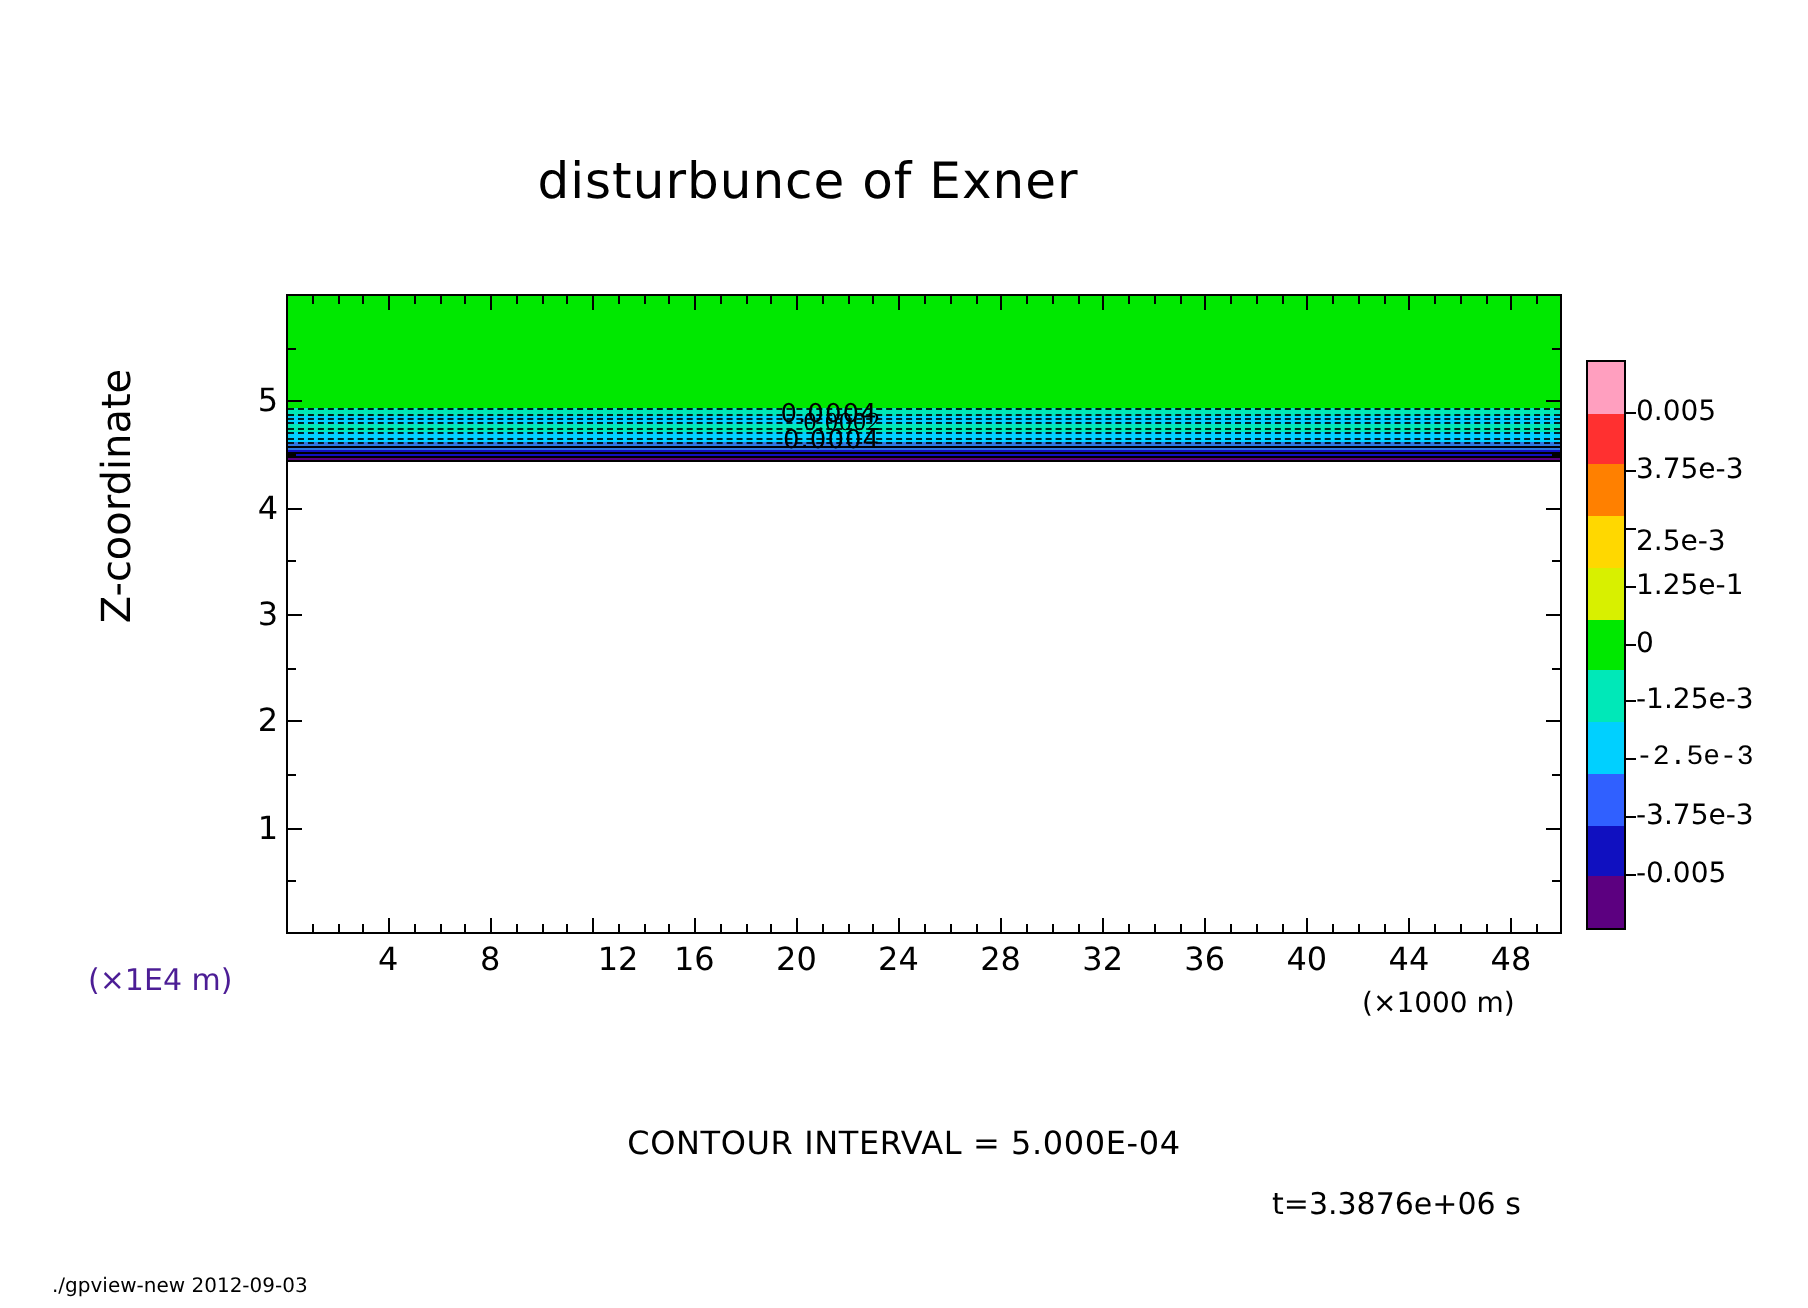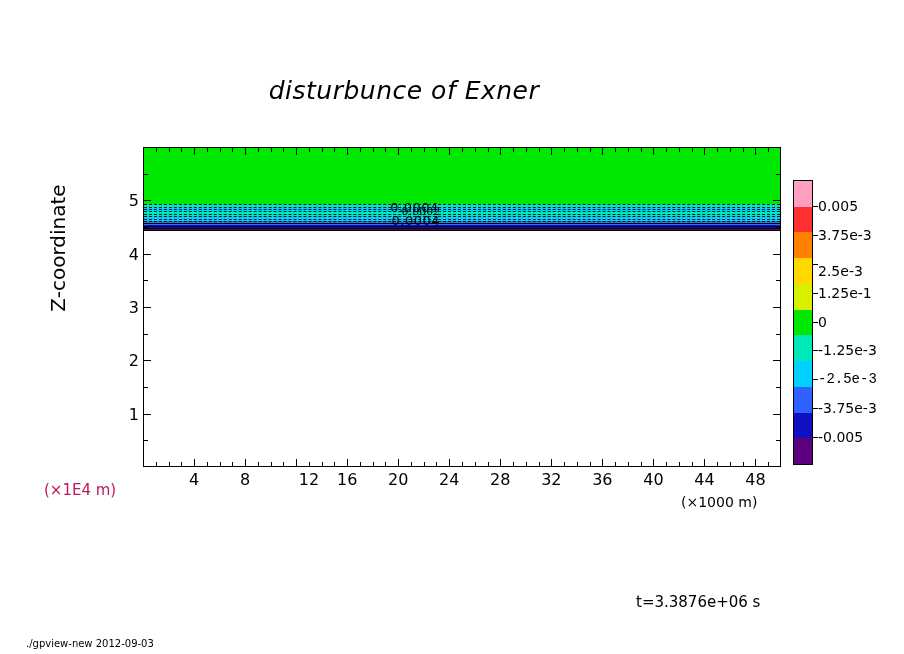--- a/index.html
+++ b/index.html
@@ -18,21 +18,20 @@
 
   .title {
     position: absolute;
     left: 0;
     top: 76px;
     width: 808px;
     text-align: center;
     font-size: 25px;
     letter-spacing: 0.5px;
     color: #000;
-    font-style: italic;
   }
 
   
   .plot-frame {
     position: absolute;
     left: 143px;
     top: 147px;
     width: 638px;
     height: 320px;
     border: 1px solid #000;
@@ -142,21 +141,21 @@
     width: 638px;
     text-align: center;
     font-size: 20px;
     color: #000;
   }
   .unit-left {
     position: absolute;
     left: 44px;
     top: 481px;
     font-size: 15px;
-    color: #be185d;
+    color: #4c1d95;
   }
   .unit-right {
     position: absolute;
     left: 681px;
     top: 494px;
     font-size: 14px;
     color: #000;
   }
   .contour-interval {
     position: absolute;
@@ -409,20 +408,21 @@
       <div class="ylabel-item" style="top: 213.333px;">2</div>
       <div class="ylabel-item" style="top: 160px;">3</div>
       <div class="ylabel-item" style="top: 106.667px;">4</div>
       <div class="ylabel-item" style="top: 53.3333px;">5</div>
     </div>
 
   <div class="axis-title-y">Z-coordinate</div>
   <div class="unit-left">(×1E4 m)</div>
   <div class="unit-right">(×1000 m)</div>
 
+  <div class="contour-interval">CONTOUR INTERVAL = 5.000E-04</div>
   <div class="time-text">t=3.3876e+06 s</div>
 
   <div class="colorbar" id="colorbar">
       <div class="cb-seg" style="top: 0px; height: 26.3273px; background: rgb(255, 159, 191);"></div>
       <div class="cb-seg" style="top: 25.7273px; height: 26.3273px; background: rgb(255, 48, 48);"></div>
       <div class="cb-seg" style="top: 51.4545px; height: 26.3273px; background: rgb(255, 128, 0);"></div>
       <div class="cb-seg" style="top: 77.1818px; height: 26.3273px; background: rgb(255, 216, 0);"></div>
       <div class="cb-seg" style="top: 102.909px; height: 26.3273px; background: rgb(216, 240, 0);"></div>
       <div class="cb-seg" style="top: 128.636px; height: 26.3273px; background: rgb(0, 232, 0);"></div>
       <div class="cb-seg" style="top: 154.364px; height: 26.3273px; background: rgb(0, 232, 184);"></div>

